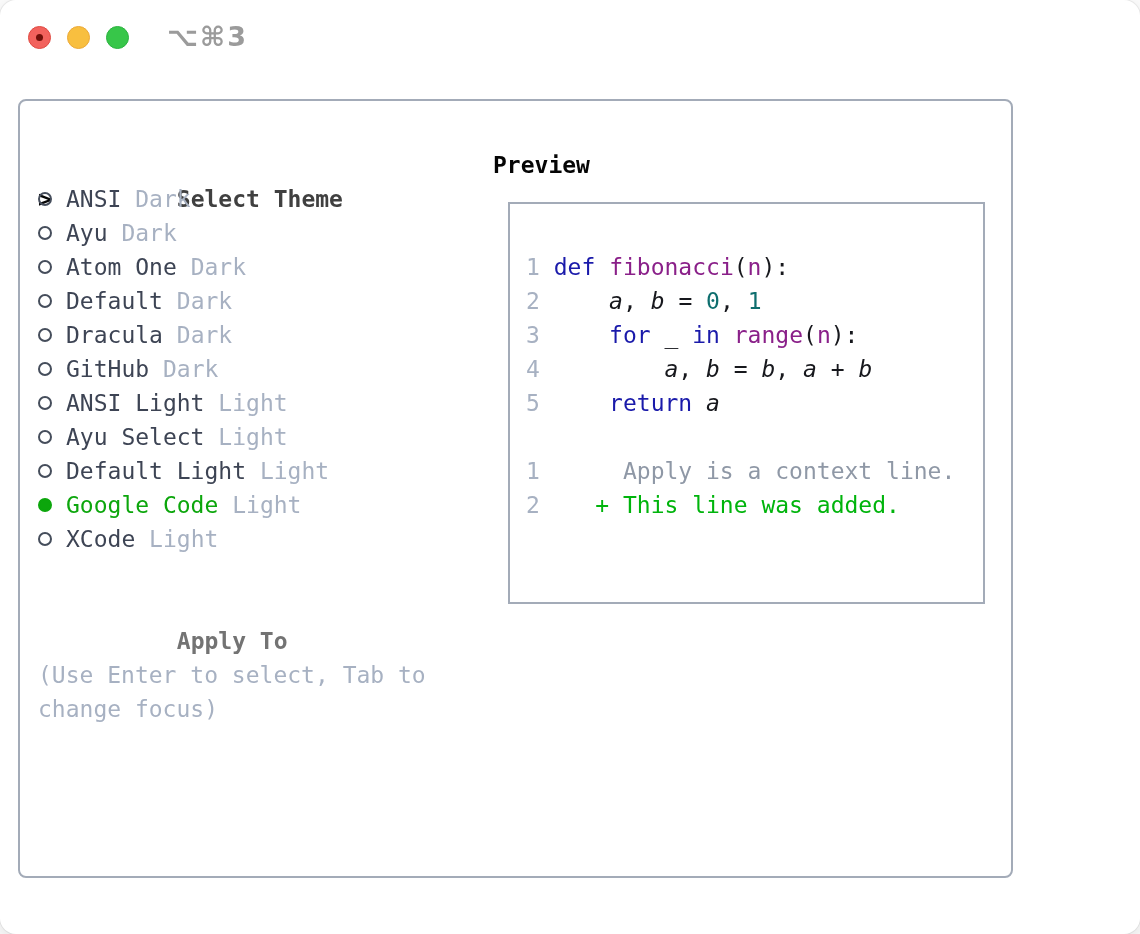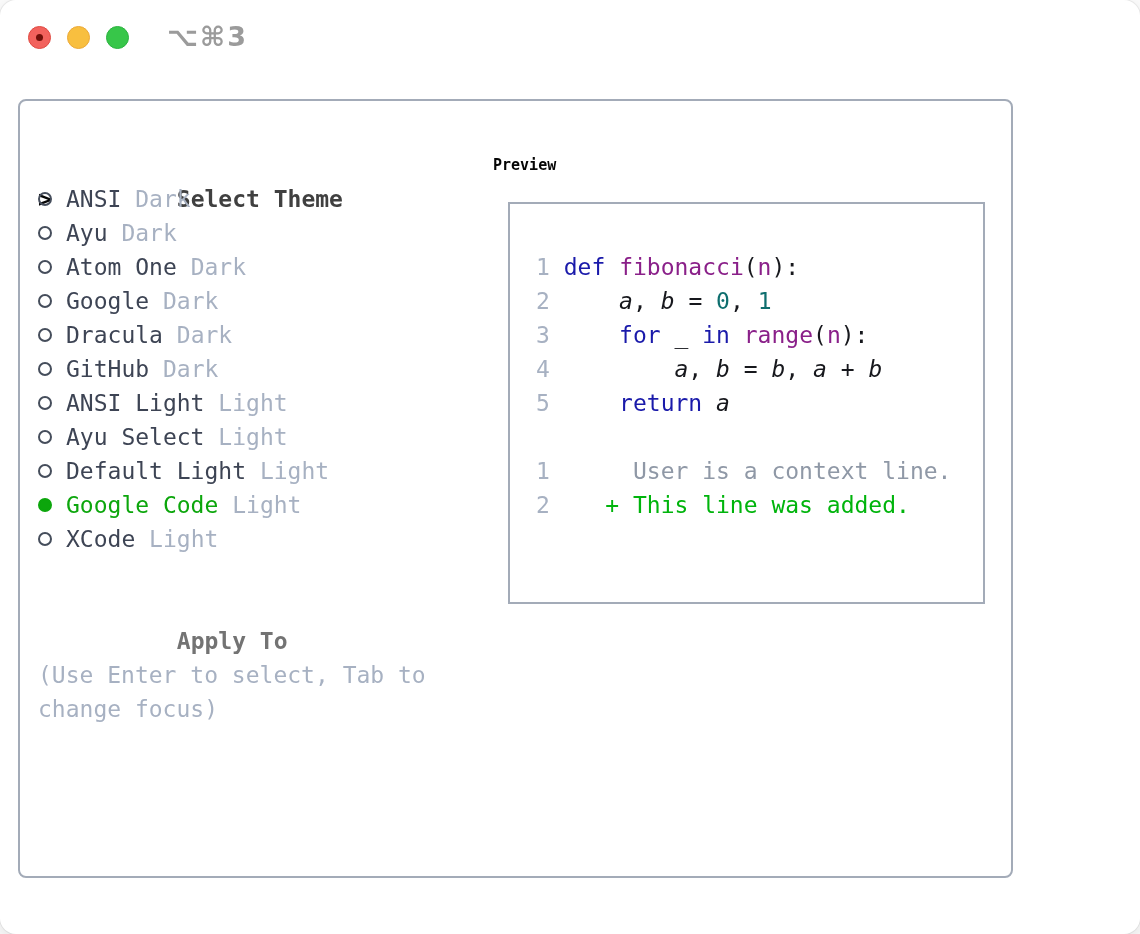--- a/index.html
+++ b/index.html
@@ -47,24 +47,24 @@
   .marker { position:absolute; left:0; top:10px; width:14px; height:14px;
             border:2.5px solid #454d5b; border-radius:50%; background:transparent; }
   .marker.filled { background:var(--green); border-color:var(--green); }
 
   .green-text { color:var(--green); }
   .suffix { color:var(--muted); }
   .help { padding-left:0; color:var(--muted); }
 
   
   .preview-title { position:absolute; left:473px; top:47px; height:34px; line-height:34px;
-                   font-size:15px; font-weight:bold; color:#050505; }
+                   font-size:23px; font-weight:bold; color:#050505; }
   .preview-box { position:absolute; left:488px; top:101px; width:477px; height:402px;
                  border:2px solid var(--border); background:#fff;
-                 padding:46px 0 0 26px; overflow:hidden; }
+                 padding:46px 0 0 16px; overflow:hidden; }
   .code-row { height:34px; line-height:34px; font-size:23px; white-space:pre; }
   .lnum { color:var(--muted); }
   .diff { margin-top:34px; }
 
   .pln { color:var(--code-plain); }
   .kwd { color:var(--kwd); }
   .typ { color:var(--typ); }
   .lit { color:var(--lit); }
   .var { color:var(--code-plain); font-style:italic; }
 
@@ -88,21 +88,21 @@
 
     <div class="list">
       <div class="row">
         <span class="gt">&gt;</span><span class="hdr">Select Theme</span>
       </div>
 
       <div id="theme-list">
           <div class="row"><span class="marker"></span><span class="name">ANSI</span> <span class="suffix">Dark</span></div>
           <div class="row"><span class="marker"></span><span class="name">Ayu</span> <span class="suffix">Dark</span></div>
           <div class="row"><span class="marker"></span><span class="name">Atom One</span> <span class="suffix">Dark</span></div>
-          <div class="row"><span class="marker"></span><span class="name">Google</span> <span class="suffix">Dark</span></div>
+          <div class="row"><span class="marker"></span><span class="name">Default</span> <span class="suffix">Dark</span></div>
           <div class="row"><span class="marker"></span><span class="name">Dracula</span> <span class="suffix">Dark</span></div>
           <div class="row"><span class="marker"></span><span class="name">GitHub</span> <span class="suffix">Dark</span></div>
           <div class="row"><span class="marker"></span><span class="name">ANSI Light</span> <span class="suffix">Light</span></div>
           <div class="row"><span class="marker"></span><span class="name">Ayu Select</span> <span class="suffix">Light</span></div>
           <div class="row"><span class="marker"></span><span class="name">Default Light</span> <span class="suffix">Light</span></div>
           <div class="row"><span class="marker filled"></span><span class="green-text">Google Code</span> <span class="suffix">Light</span></div>
           <div class="row"><span class="marker"></span><span class="name">XCode</span> <span class="suffix">Light</span></div>
         </div>
 
       <div class="spacer"></div>
@@ -122,19 +122,19 @@
 
     <div class="preview-box">
       <div id="code-lines">
           <div class="code-row"><span class="lnum">1</span><span class="pln"> </span><span class="kwd">def</span><span class="pln"> </span><span class="typ">fibonacci</span><span class="pln">(</span><span class="typ">n</span><span class="pln">):</span></div>
           <div class="code-row"><span class="lnum">2</span><span class="pln">     </span><span class="var">a</span><span class="pln">, </span><span class="var">b</span><span class="pln"> = </span><span class="lit">0</span><span class="pln">, </span><span class="lit">1</span></div>
           <div class="code-row"><span class="lnum">3</span><span class="pln">     </span><span class="kwd">for</span><span class="pln"> _ </span><span class="kwd">in</span><span class="pln"> </span><span class="typ">range</span><span class="pln">(</span><span class="typ">n</span><span class="pln">):</span></div>
           <div class="code-row"><span class="lnum">4</span><span class="pln">         </span><span class="var">a</span><span class="pln">, </span><span class="var">b</span><span class="pln"> = </span><span class="var">b</span><span class="pln">, </span><span class="var">a</span><span class="pln"> + </span><span class="var">b</span></div>
           <div class="code-row"><span class="lnum">5</span><span class="pln">     </span><span class="kwd">return</span><span class="pln"> </span><span class="var">a</span></div>
         </div>
       <div id="diff-lines" class="diff">
-          <div class="code-row"><span class="lnum">1</span><span class="context">      User is a context line.</span></div>
+          <div class="code-row"><span class="lnum">1</span><span class="context">      Apply is a context line.</span></div>
           <div class="code-row"><span class="lnum">2</span><span class="added">    + This line was added.</span></div>
         </div>
     </div>
 
   </div>
 </div>
 
 </body></html>

